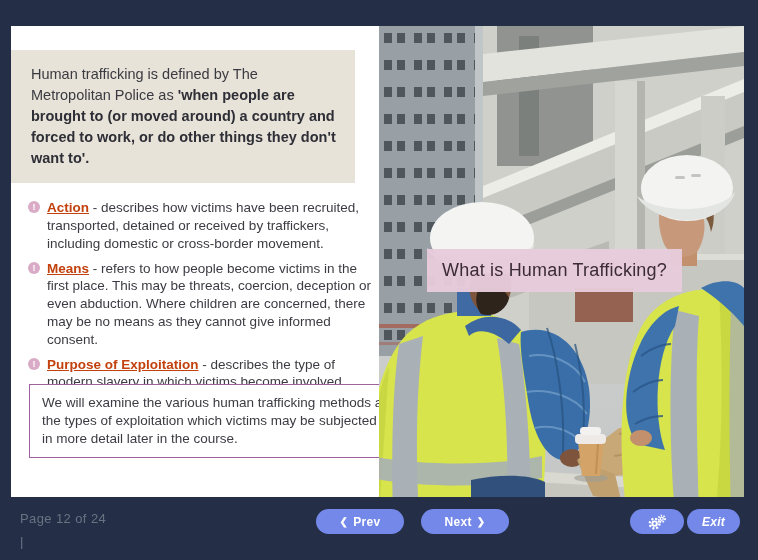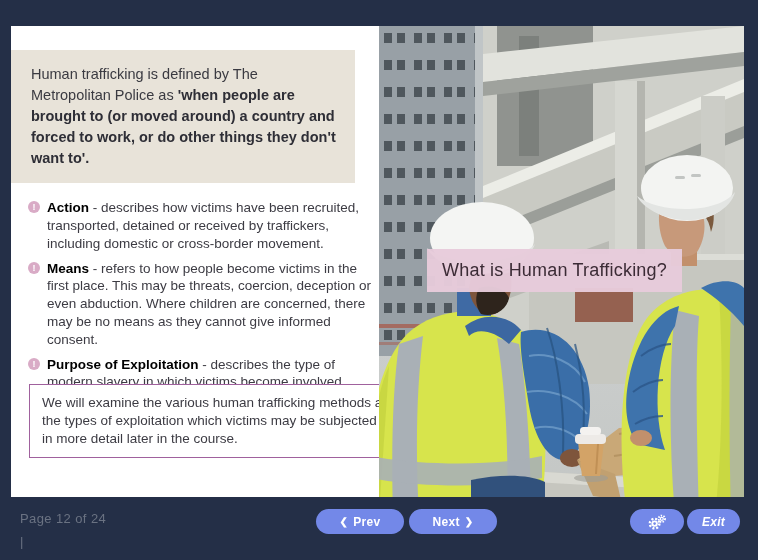--- a/index.html
+++ b/index.html
@@ -21,21 +21,21 @@
   .intro { margin:21px 10px 0 20px; font-size:13.5px; color:#3c3b43; }
 
   .steps { list-style:none; margin:16px 8px 0 17px; }
   .step { display:flex; gap:7px; margin-bottom:7px; }
   .bullet {
     flex:0 0 auto; width:12px; height:12px; margin-top:2px;
     border-radius:50%; background:#d9abc6; color:#fff;
     font-size:9px; font-weight:bold; line-height:12px; text-align:center;
   }
   .step-text { font-size:13.5px; line-height:1.32; color:#3c3b43; }
-  .step-text b { color:#000000; }
+  .step-text b { color:#c2410c;text-decoration:underline; }
 
   .note-box {
     position:absolute; left:18px; top:358px; width:383px;
     border:1.5px solid #a0619d; background:#fff;
     padding:9px 12px; font-size:13.5px; line-height:1.33; color:#3c3b43;
   }
 
   
   .photo { width:365px; height:489px; position:relative; overflow:hidden; }
   .photo svg { position:absolute; left:0; top:0; }
@@ -53,21 +53,21 @@
     font-size:13px; color:#6a7282; letter-spacing:.4px; display:flex; gap:8px;flex-direction:column;
   }
   .pill {
     position:absolute; top:12px; height:25px; border:none; cursor:pointer;
     background:#7388e8; color:#ffffff; border-radius:13px;
     font-family:"Liberation Sans", sans-serif; font-size:12px; font-weight:bold;
     letter-spacing:.3px; display:flex; align-items:center; justify-content:center; gap:5px;
   }
   .pill .chev { font-size:10px; line-height:1; }
   .btn-prev { left:316px; width:88px; }
-  .btn-next { left:409px; width:88px;align-items:center; }
+  .btn-next { left:421px; width:88px;align-items:center; }
   .btn-gear { left:630px; width:54px; }
   .btn-exit { left:687px; width:53px;font-style:italic; }
 </style>
 </head>
 <body>
 
 <div class="stage">
 
   <div class="panel">
 

